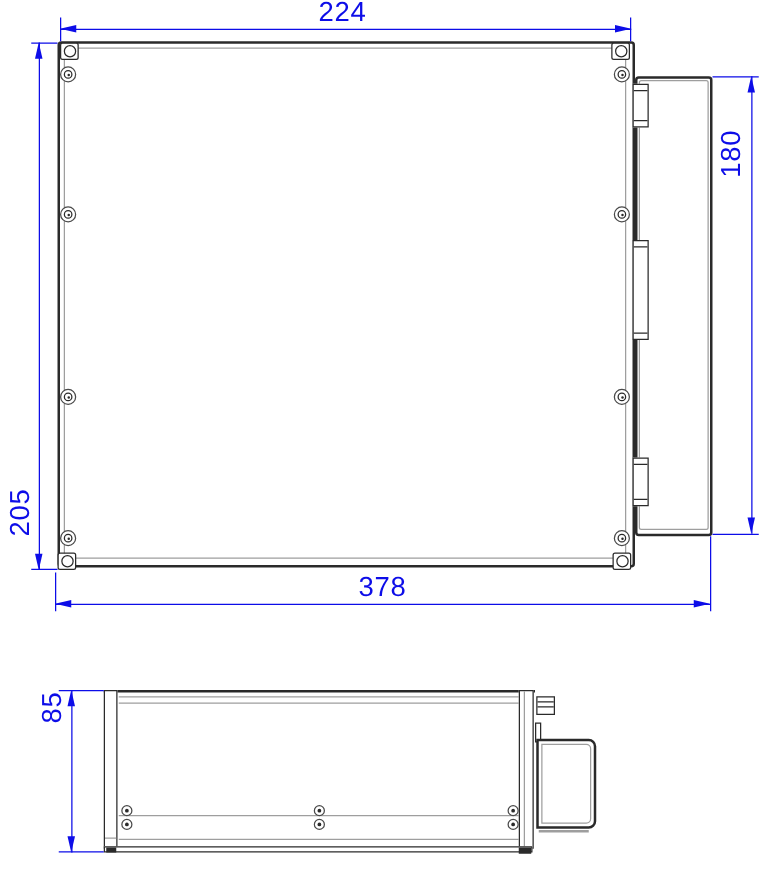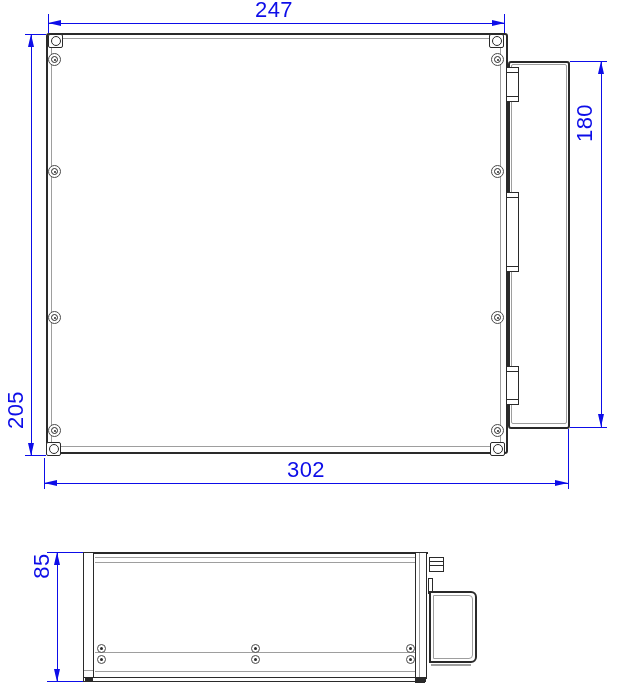--- a/index.html
+++ b/index.html
@@ -100,39 +100,39 @@
     <div class="screw" style="left:491px;top:165px;"></div>
     <div class="screw" style="left:491px;top:311px;"></div>
     <div class="screw" style="left:491px;top:424px;"></div>
 
     <div>
       <div class="bll" style="left:48px;top:14px;width:1px;height:19px;"></div>
       <div class="bll" style="left:504px;top:14px;width:1px;height:19px;"></div>
       <div class="bll" style="left:48px;top:23px;width:457px;height:1px;"></div>
       <div class="arr l" style="left:48px;top:20px;"></div>
       <div class="arr r" style="left:492px;top:20px;"></div>
-      <div class="dimlab" style="left:244px;top:-1px;">247</div>
+      <div class="dimlab" style="left:244px;top:-1px;">224</div>
     </div>
 
     <div>
       <div class="bll" style="left:25px;top:34px;width:21px;height:1px;"></div>
       <div class="bll" style="left:25px;top:455px;width:21px;height:1px;"></div>
       <div class="bll" style="left:31px;top:34px;width:1px;height:422px;"></div>
       <div class="arr u" style="left:28px;top:34px;"></div>
       <div class="arr d" style="left:28px;top:443px;"></div>
       <div class="dimlab rot" style="left:-14px;top:399px;">205</div>
     </div>
 
     <div>
       <div class="bll" style="left:44px;top:458px;width:1px;height:31px;"></div>
       <div class="bll" style="left:568px;top:429px;width:1px;height:60px;"></div>
       <div class="bll" style="left:44px;top:483px;width:524px;height:1px;"></div>
       <div class="arr l" style="left:44px;top:480px;"></div>
       <div class="arr r" style="left:555px;top:480px;"></div>
-      <div class="dimlab" style="left:276px;top:459px;">302</div>
+      <div class="dimlab" style="left:276px;top:459px;">378</div>
     </div>
 
     <div>
       <div class="bll" style="left:570px;top:61px;width:37px;height:1px;"></div>
       <div class="bll" style="left:570px;top:427px;width:37px;height:1px;"></div>
       <div class="bll" style="left:601px;top:61px;width:1px;height:366px;"></div>
       <div class="arr u" style="left:598px;top:61px;"></div>
       <div class="arr d" style="left:598px;top:414px;"></div>
       <div class="dimlab rot" style="left:555px;top:112px;">180</div>
     </div>

